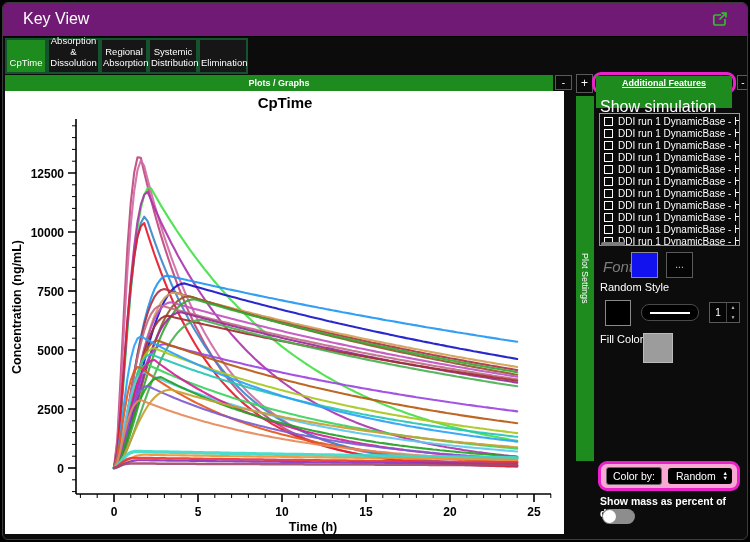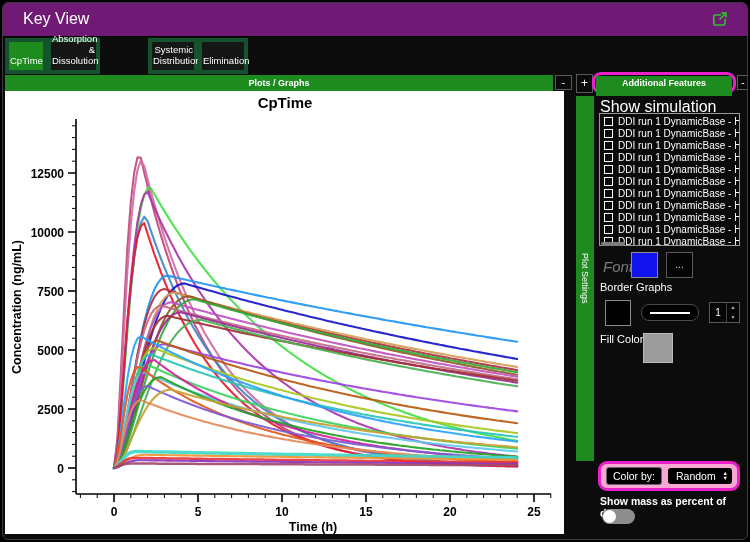--- a/index.html
+++ b/index.html
@@ -5,22 +5,22 @@
   * { margin:0; padding:0; box-sizing:border-box; }
   html,body { width:750px; height:542px; background:#000; font-family:"Liberation Sans", sans-serif; overflow:hidden; }
   .window { position:absolute; left:2px; top:2px; width:746px; height:538px; background:#0c0c0c;
             border:1px solid #3c3c3c; border-radius:6px; overflow:hidden; }
   .titlebar { position:absolute; left:0; top:0; width:100%; height:34px; background:#701a75; border-bottom:1px solid #000; }
   .title { position:absolute; left:20px; top:7px; color:#fff; font-size:16px; }
   .extlink { position:absolute; right:18px; top:9px; width:18px; height:16px; }
 
   
   .tabstrip { position:absolute; left:0; top:35px; width:100%; height:36px; background:#0c0c0c; }
-  .tab { position:absolute; top:0; height:36px; background:#161616; border:4px solid #14532d;
-         color:#fff; font-size:9.5px; line-height:1.15; text-align:right;
+  .tab { position:absolute; top:0; height:36px; background:#161616; border:2px solid #14532d;
+         color:#fff; font-size:9.5px; line-height:1.15; text-align:center;
          display:flex; flex-direction:column; justify-content:flex-end; padding:2px 1px 3px 1px; cursor:pointer; }
   .tab.selected { background:#1e8b1e; }
 
   .greenbar { background:#1e8b1e; color:#fff; font-weight:bold; font-size:9px; text-align:center; }
   .minusbtn, .plusbtn { position:absolute; background:#0a0a0a; border:1px solid #5a5a5a; color:#fff;
          text-align:center; cursor:pointer; }
   .minusbtn { width:17px; height:15px; font-size:10px; line-height:13px; }
   .plusbtn  { width:17px; height:19px; font-size:12px; line-height:17px; }
 
   .plotsheader { position:absolute; left:2px; top:72px; width:548px; height:16px; line-height:16px; }
@@ -84,20 +84,23 @@
       <path d="M8.5 7.5 L15 1.2 M10.5 1.2 H15 V5.6" fill="none" stroke="#2fbf2f" stroke-width="1.7"></path>
     </svg>
   </div>
 
   <div class="tabstrip">
       <div class="tab selected" style="left: 2px; width: 42px;">
         <span>CpTime</span>
       </div>
       <div class="tab" style="left: 44px; width: 53px;">
         <span>Absorption &amp; Dissolution</span>
+      </div>
+      <div class="tab" style="left: 97px; width: 48px;">
+        <span>Regional Absorption</span>
       </div>
       <div class="tab" style="left: 145px; width: 50px;">
         <span>Systemic Distribution</span>
       </div>
       <div class="tab" style="left: 195px; width: 50px;">
         <span>Elimination</span>
       </div>
     </div>
 
   <div class="plotsheader greenbar">Plots / Graphs</div>
@@ -218,21 +221,21 @@
         <path d="M109.0 377.0L112.4 376.0L115.7 373.9L119.1 371.4L122.4 369.1L125.8 367.1L129.2 365.6L132.5 364.5L135.9 364.0L139.2 363.8L142.6 363.8L146.0 363.9L149.3 364.0L152.7 364.0L156.0 364.1L159.4 364.1L162.8 364.2L166.1 364.2L169.5 364.3L172.8 364.3L176.2 364.4L179.6 364.4L182.9 364.5L186.3 364.5L189.6 364.6L193.0 364.6L196.4 364.7L199.7 364.8L203.1 364.8L206.4 364.9L209.8 364.9L213.2 365.0L216.5 365.0L219.9 365.1L223.2 365.1L226.6 365.2L230.0 365.2L233.3 365.3L236.7 365.3L240.0 365.4L243.4 365.4L246.8 365.5L250.1 365.5L253.5 365.6L256.8 365.6L260.2 365.7L263.6 365.7L266.9 365.7L270.3 365.8L273.6 365.8L277.0 365.9L280.4 365.9L283.7 366.0L287.1 366.0L290.4 366.1L293.8 366.1L297.2 366.2L300.5 366.2L303.9 366.3L307.2 366.3L310.6 366.4L314.0 366.4L317.3 366.4L320.7 366.5L324.0 366.5L327.4 366.6L330.8 366.6L334.1 366.7L337.5 366.7L340.8 366.7L344.2 366.8L347.6 366.8L350.9 366.9L354.3 366.9L357.6 367.0L361.0 367.0L364.4 367.0L367.7 367.1L371.1 367.1L374.4 367.2L377.8 367.2L381.2 367.3L384.5 367.3L387.9 367.3L391.2 367.4L394.6 367.4L398.0 367.5L401.3 367.5L404.7 367.5L408.0 367.6L411.4 367.6L414.8 367.7L418.1 367.7L421.5 367.7L424.8 367.8L428.2 367.8L431.6 367.9L434.9 367.9L438.3 367.9L441.6 368.0L445.0 368.0L448.4 368.0L451.7 368.1L455.1 368.1L458.4 368.2L461.8 368.2L465.2 368.2L468.5 368.3L471.9 368.3L475.2 368.3L478.6 368.4L482.0 368.4L485.3 368.5L488.7 368.5L492.0 368.5L495.4 368.6L498.8 368.6L502.1 368.6L505.5 368.7L508.8 368.7L512.2 368.7" fill="none" stroke="#ef9433" stroke-width="2.1" stroke-linejoin="round" stroke-linecap="round" opacity="0.92"></path>
         <path d="M109.0 377.0L112.4 375.5L115.7 372.7L119.1 370.1L122.4 368.2L125.8 367.2L129.2 366.9L132.5 366.9L135.9 367.0L139.2 367.0L142.6 367.1L146.0 367.1L149.3 367.2L152.7 367.2L156.0 367.3L159.4 367.3L162.8 367.4L166.1 367.4L169.5 367.5L172.8 367.5L176.2 367.6L179.6 367.6L182.9 367.6L186.3 367.7L189.6 367.7L193.0 367.8L196.4 367.8L199.7 367.9L203.1 367.9L206.4 368.0L209.8 368.0L213.2 368.1L216.5 368.1L219.9 368.2L223.2 368.2L226.6 368.3L230.0 368.3L233.3 368.3L236.7 368.4L240.0 368.4L243.4 368.5L246.8 368.5L250.1 368.6L253.5 368.6L256.8 368.6L260.2 368.7L263.6 368.7L266.9 368.8L270.3 368.8L273.6 368.9L277.0 368.9L280.4 368.9L283.7 369.0L287.1 369.0L290.4 369.1L293.8 369.1L297.2 369.1L300.5 369.2L303.9 369.2L307.2 369.3L310.6 369.3L314.0 369.3L317.3 369.4L320.7 369.4L324.0 369.5L327.4 369.5L330.8 369.5L334.1 369.6L337.5 369.6L340.8 369.6L344.2 369.7L347.6 369.7L350.9 369.8L354.3 369.8L357.6 369.8L361.0 369.9L364.4 369.9L367.7 369.9L371.1 370.0L374.4 370.0L377.8 370.0L381.2 370.1L384.5 370.1L387.9 370.2L391.2 370.2L394.6 370.2L398.0 370.3L401.3 370.3L404.7 370.3L408.0 370.4L411.4 370.4L414.8 370.4L418.1 370.5L421.5 370.5L424.8 370.5L428.2 370.6L431.6 370.6L434.9 370.6L438.3 370.7L441.6 370.7L445.0 370.7L448.4 370.8L451.7 370.8L455.1 370.8L458.4 370.9L461.8 370.9L465.2 370.9L468.5 370.9L471.9 371.0L475.2 371.0L478.6 371.0L482.0 371.1L485.3 371.1L488.7 371.1L492.0 371.2L495.4 371.2L498.8 371.2L502.1 371.2L505.5 371.3L508.8 371.3L512.2 371.3" fill="none" stroke="#e93636" stroke-width="2.5" stroke-linejoin="round" stroke-linecap="round" opacity="0.92"></path>
         <path d="M109.0 377.0L112.4 376.2L115.7 374.6L119.1 372.9L122.4 371.4L125.8 370.3L129.2 369.6L132.5 369.2L135.9 369.2L139.2 369.3L142.6 369.3L146.0 369.4L149.3 369.4L152.7 369.4L156.0 369.5L159.4 369.5L162.8 369.6L166.1 369.6L169.5 369.7L172.8 369.7L176.2 369.7L179.6 369.8L182.9 369.8L186.3 369.9L189.6 369.9L193.0 369.9L196.4 370.0L199.7 370.0L203.1 370.1L206.4 370.1L209.8 370.1L213.2 370.2L216.5 370.2L219.9 370.3L223.2 370.3L226.6 370.3L230.0 370.4L233.3 370.4L236.7 370.4L240.0 370.5L243.4 370.5L246.8 370.6L250.1 370.6L253.5 370.6L256.8 370.7L260.2 370.7L263.6 370.7L266.9 370.8L270.3 370.8L273.6 370.8L277.0 370.9L280.4 370.9L283.7 370.9L287.1 371.0L290.4 371.0L293.8 371.0L297.2 371.1L300.5 371.1L303.9 371.1L307.2 371.2L310.6 371.2L314.0 371.2L317.3 371.3L320.7 371.3L324.0 371.3L327.4 371.4L330.8 371.4L334.1 371.4L337.5 371.5L340.8 371.5L344.2 371.5L347.6 371.6L350.9 371.6L354.3 371.6L357.6 371.6L361.0 371.7L364.4 371.7L367.7 371.7L371.1 371.8L374.4 371.8L377.8 371.8L381.2 371.9L384.5 371.9L387.9 371.9L391.2 371.9L394.6 372.0L398.0 372.0L401.3 372.0L404.7 372.1L408.0 372.1L411.4 372.1L414.8 372.1L418.1 372.2L421.5 372.2L424.8 372.2L428.2 372.2L431.6 372.3L434.9 372.3L438.3 372.3L441.6 372.4L445.0 372.4L448.4 372.4L451.7 372.4L455.1 372.5L458.4 372.5L461.8 372.5L465.2 372.5L468.5 372.6L471.9 372.6L475.2 372.6L478.6 372.6L482.0 372.7L485.3 372.7L488.7 372.7L492.0 372.7L495.4 372.8L498.8 372.8L502.1 372.8L505.5 372.8L508.8 372.8L512.2 372.9" fill="none" stroke="#8b33c4" stroke-width="2.1" stroke-linejoin="round" stroke-linecap="round" opacity="0.92"></path>
         <path d="M109.0 377.0L112.4 376.1L115.7 374.6L119.1 373.4L122.4 372.7L125.8 372.5L129.2 372.5L132.5 372.6L135.9 372.6L139.2 372.6L142.6 372.6L146.0 372.6L149.3 372.6L152.7 372.7L156.0 372.7L159.4 372.7L162.8 372.7L166.1 372.7L169.5 372.7L172.8 372.8L176.2 372.8L179.6 372.8L182.9 372.8L186.3 372.8L189.6 372.8L193.0 372.9L196.4 372.9L199.7 372.9L203.1 372.9L206.4 372.9L209.8 372.9L213.2 373.0L216.5 373.0L219.9 373.0L223.2 373.0L226.6 373.0L230.0 373.0L233.3 373.1L236.7 373.1L240.0 373.1L243.4 373.1L246.8 373.1L250.1 373.1L253.5 373.1L256.8 373.2L260.2 373.2L263.6 373.2L266.9 373.2L270.3 373.2L273.6 373.2L277.0 373.3L280.4 373.3L283.7 373.3L287.1 373.3L290.4 373.3L293.8 373.3L297.2 373.3L300.5 373.4L303.9 373.4L307.2 373.4L310.6 373.4L314.0 373.4L317.3 373.4L320.7 373.4L324.0 373.5L327.4 373.5L330.8 373.5L334.1 373.5L337.5 373.5L340.8 373.5L344.2 373.5L347.6 373.6L350.9 373.6L354.3 373.6L357.6 373.6L361.0 373.6L364.4 373.6L367.7 373.6L371.1 373.7L374.4 373.7L377.8 373.7L381.2 373.7L384.5 373.7L387.9 373.7L391.2 373.7L394.6 373.7L398.0 373.8L401.3 373.8L404.7 373.8L408.0 373.8L411.4 373.8L414.8 373.8L418.1 373.8L421.5 373.8L424.8 373.9L428.2 373.9L431.6 373.9L434.9 373.9L438.3 373.9L441.6 373.9L445.0 373.9L448.4 373.9L451.7 374.0L455.1 374.0L458.4 374.0L461.8 374.0L465.2 374.0L468.5 374.0L471.9 374.0L475.2 374.0L478.6 374.1L482.0 374.1L485.3 374.1L488.7 374.1L492.0 374.1L495.4 374.1L498.8 374.1L502.1 374.1L505.5 374.1L508.8 374.2L512.2 374.2" fill="none" stroke="#a34a6b" stroke-width="2.5" stroke-linejoin="round" stroke-linecap="round" opacity="0.92"></path>
       </svg>
   </div>
 
   <div class="plotsettings">Plot Settings</div>
 
   <div class="afwrap">
-    <div class="greenbar" style="height:20px;">Additional Features</div>
+    <div class="greenbar" style="height:32px;text-decoration:underline;">Additional Features</div>
   </div>
   <div class="minusbtn" style="left:734px; top:72px; width:12px;">-</div>
 
   <div class="showlabel">Show simulation results for:</div>
 
   <div class="listbox" id="simlist">
       <div class="listrow">
         <div class="cbox"></div>
         <span>DDI run 1 DynamicBase - Hum</span>
       </div>
@@ -276,21 +279,21 @@
         <div class="cbox"></div>
         <span>DDI run 1 DynamicBase - Hum</span>
       </div>
     </div>
   <div class="hscroll"></div>
 
   <div class="dimlabel" style="position:absolute; left:600px; top:255px;">Font:</div>
   <div class="swatch" style="left: 628px; top: 249px; width: 27px; height: 26px; background: rgb(18, 18, 239);" id="fontSwatch"></div>
   <div class="ellipsisbtn" style="left:663px; top:249px; width:27px; height:26px; line-height:24px;">...</div>
 
-  <div class="whlabel" style="position:absolute; left:597px; top:278px;">Border Graphs</div>
+  <div class="whlabel" style="position:absolute; left:597px; top:278px;">Random Style</div>
   <div class="swatch" style="left: 602px; top: 297px; width: 26px; height: 26px; background: rgb(0, 0, 0);" id="borderSwatch"></div>
   <div class="linebtn">
     <div class="line"></div>
   </div>
   <div class="spinner">
     <div class="spinval">1</div>
     <div class="spinarrows">
       <div>▲</div>
       <div>▼</div>
     </div>

